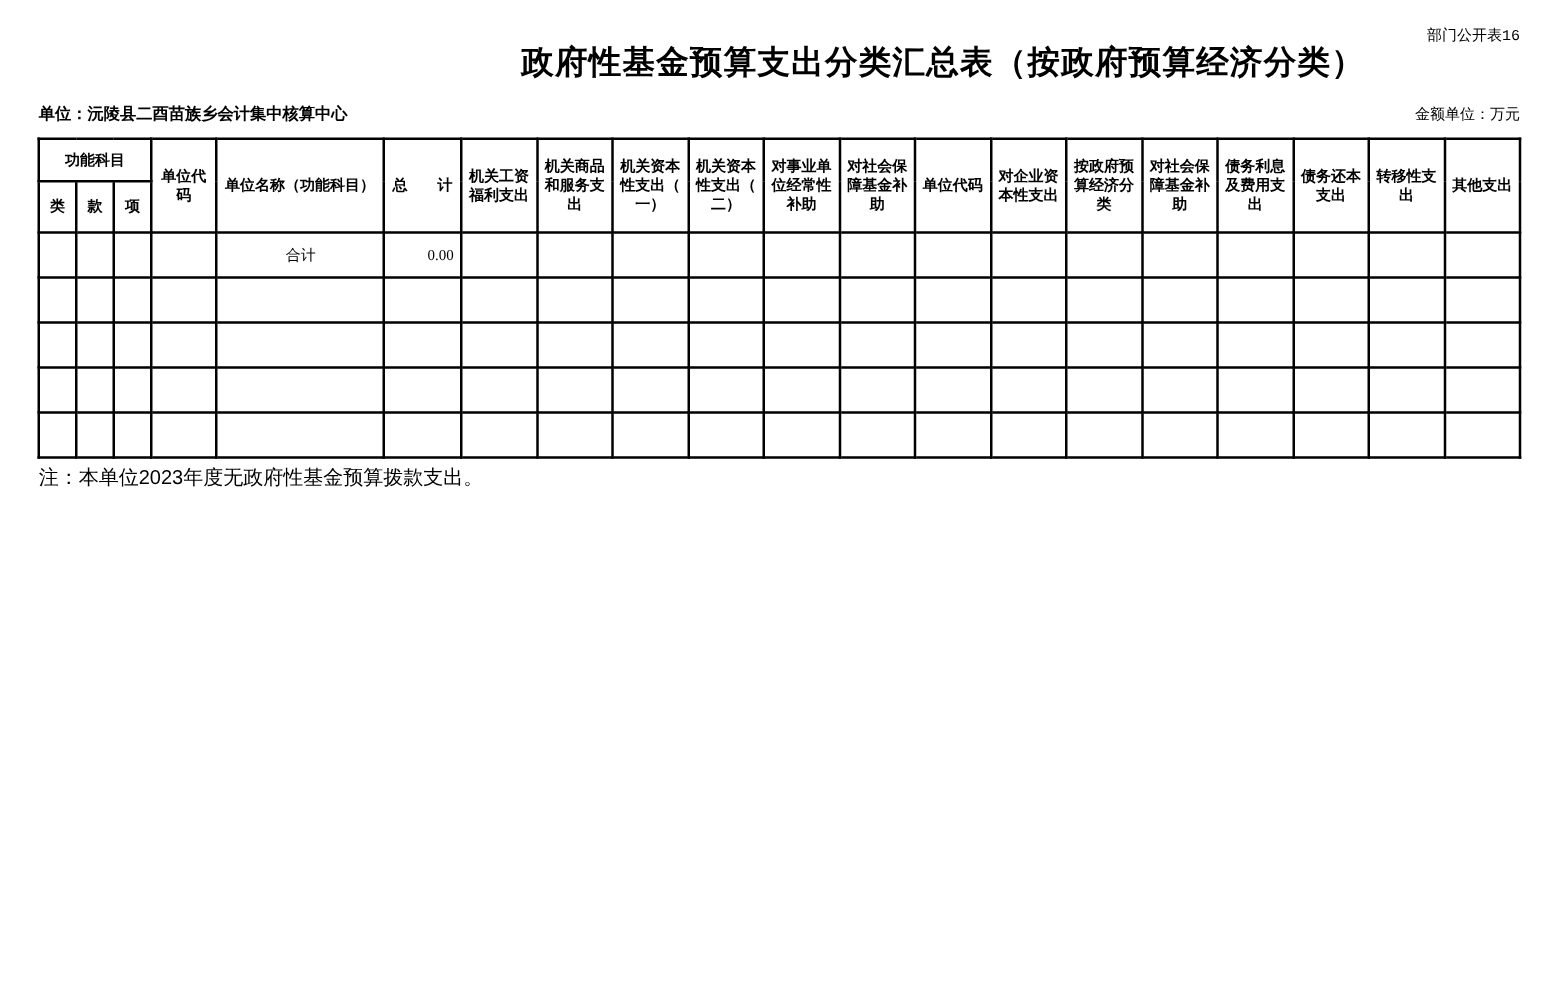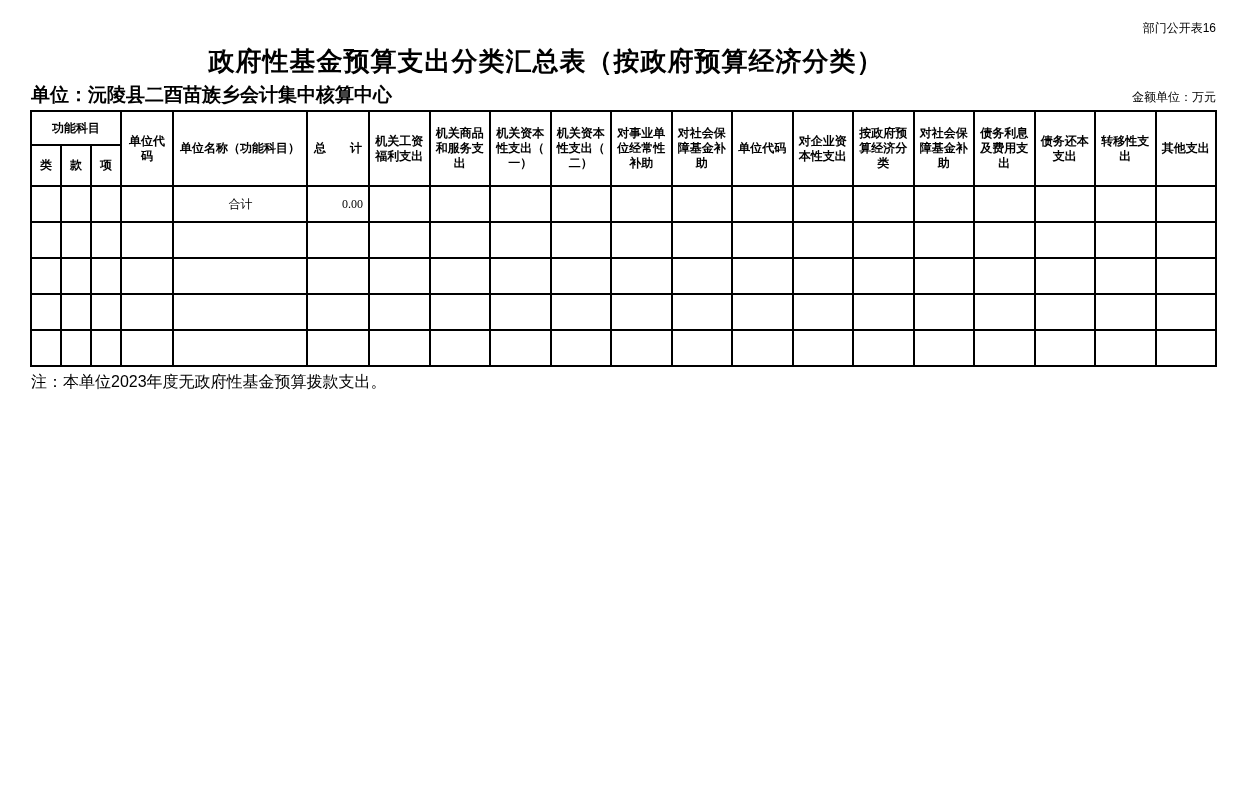--- a/index.html
+++ b/index.html
@@ -10,47 +10,47 @@
     position: relative;
     font-family: "Liberation Serif", "DejaVu Serif", serif;
     color: #000000;
     overflow: hidden;
   }
   .corner {
     position: absolute;
     top: 20px;
     right: 31px;
     font-size: 12px;
-    font-family: Liberation Sans, sans-serif;
+    font-family: Liberation Mono, monospace;
   }
   .title-wrap {
     position: absolute;
-    top: 44px;
+    top: 32px;
     left: 0;
     width: 1092px;
-    text-align: center;
+    text-align: right;
   }
   .title {
     font-size: 26px;
     font-weight: bold;
     font-family: "Liberation Sans", "DejaVu Sans", sans-serif;
     letter-spacing: 1px;
     white-space: nowrap;
   }
   .subtitle-row {
     position: absolute;
     top: 82px;
     left: 31px;
     right: 31px;
     display: flex;
     justify-content: space-between;
     align-items: baseline;
   }
   .unit-label {
-    font-size: 19px;
+    font-size: 13px;
     font-weight: bold;
     font-family: "Liberation Sans", "DejaVu Sans", sans-serif;
   }
   .amount-unit-label {
     font-size: 12px;
     font-family: Liberation Serif, serif;
   }
   table.budget {
     position: absolute;
     top: 110px;

